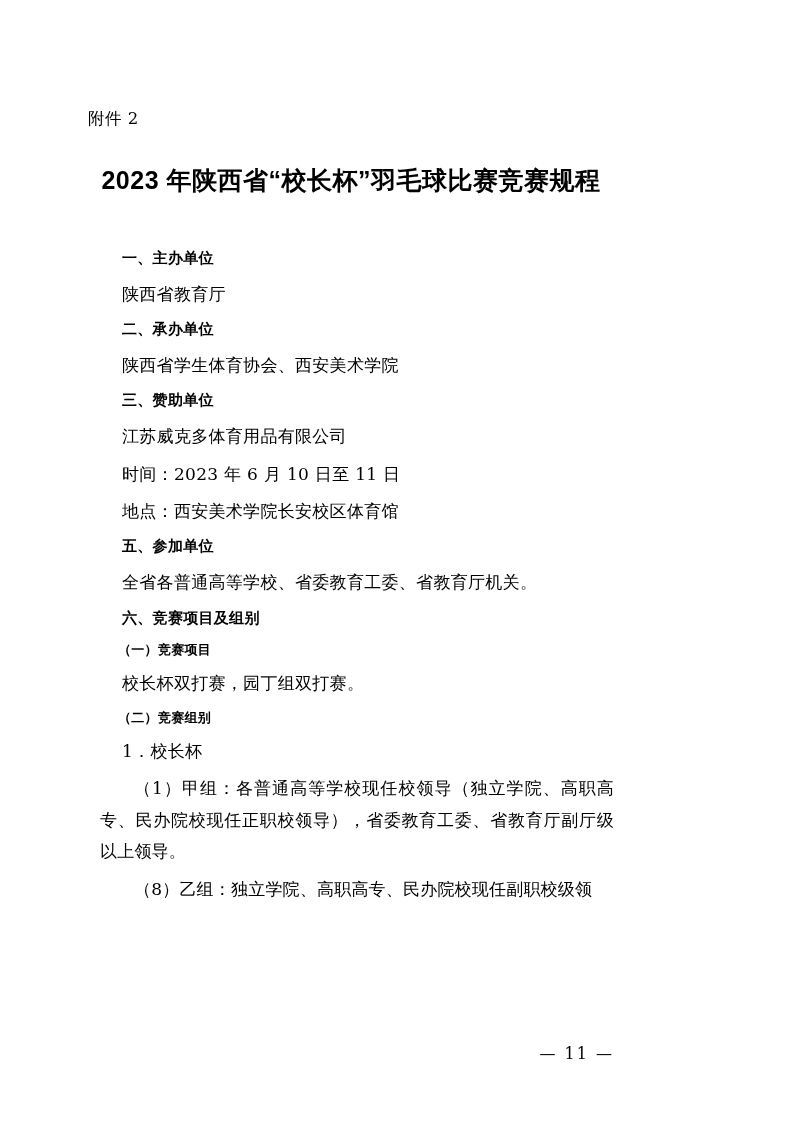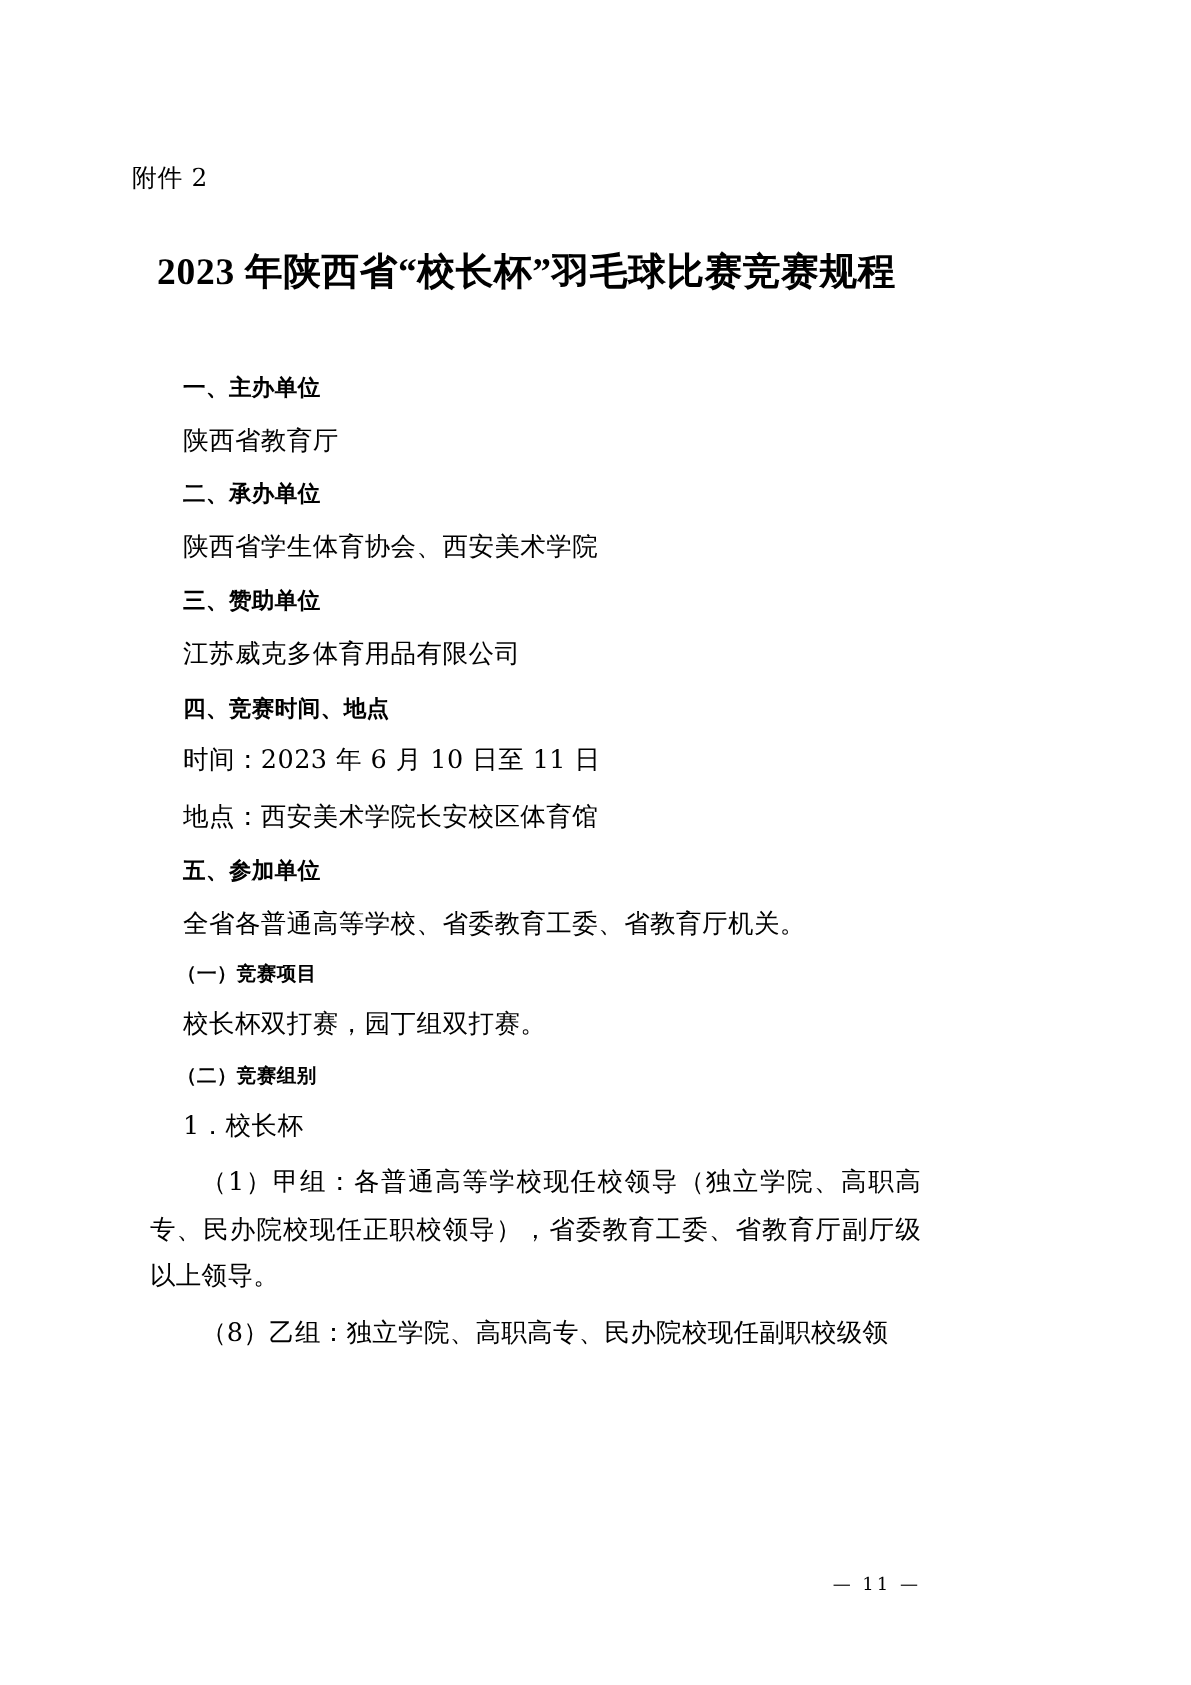--- a/index.html
+++ b/index.html
@@ -28,21 +28,21 @@
     letter-spacing: 0.5px;
     margin: 0 0 34px 0;
     font-weight: 500;
   }
   .doc-title {
     text-align: center;
     font-size: 25px;
     font-weight: bold;
     letter-spacing: 0.5px;
     margin: 0 0 48px 0;
-    font-family: Liberation Serif, serif;
+    font-family: Liberation Sans, sans-serif;
   }
   .section-heading {
     font-size: 15px;
     font-weight: bold;
     margin: 0 0 6px 0;
     text-indent: 34px;
     line-height: 1.85;
     letter-spacing: 0.3px;
   }
   .body-line {
@@ -65,21 +65,21 @@
     font-weight: bold;
     margin: 0 0 6px 0;
     text-indent: 30px;
     line-height: 1.85;
     letter-spacing: 0.3px;
   }
   .page-number {
     position: absolute;
     right: 88px;
     bottom: 60px;
-    font-size: 12px;
+    font-size: 16px;
     letter-spacing: 2px;
   }
 </style>
 </head>
 <body>
 
 <div class="page">
 
   <div class="attachment-label">附件 2</div>
 
@@ -87,27 +87,27 @@
 
   <div class="section-heading">一、主办单位</div>
   <div class="body-line">陕西省教育厅</div>
 
   <div class="section-heading">二、承办单位</div>
   <div class="body-line">陕西省学生体育协会、西安美术学院</div>
 
   <div class="section-heading">三、赞助单位</div>
   <div class="body-line">江苏威克多体育用品有限公司</div>
 
-  <div class="section-heading">四、竞赛时间、地点</div>
   <div class="body-line">时间：2023 年 6 月 10 日至 11 日</div>
   <div class="body-line">地点：西安美术学院长安校区体育馆</div>
 
   <div class="section-heading">五、参加单位</div>
   <div class="body-line">全省各普通高等学校、省委教育工委、省教育厅机关。</div>
 
+  <div class="section-heading">六、竞赛项目及组别</div>
 
   <div class="sub-heading">（一）竞赛项目</div>
   <div class="body-line">校长杯双打赛，园丁组双打赛。</div>
 
   <div class="sub-heading">（二）竞赛组别</div>
   <div class="body-line">1．校长杯</div>
   <div class="body-para">（1）甲组：各普通高等学校现任校领导（独立学院、高职高专、民办院校现任正职校领导），省委教育工委、省教育厅副厅级以上领导。</div>
   <div class="body-para">（8）乙组：独立学院、高职高专、民办院校现任副职校级领</div>
 
   <div class="page-number">— 11 —</div>

